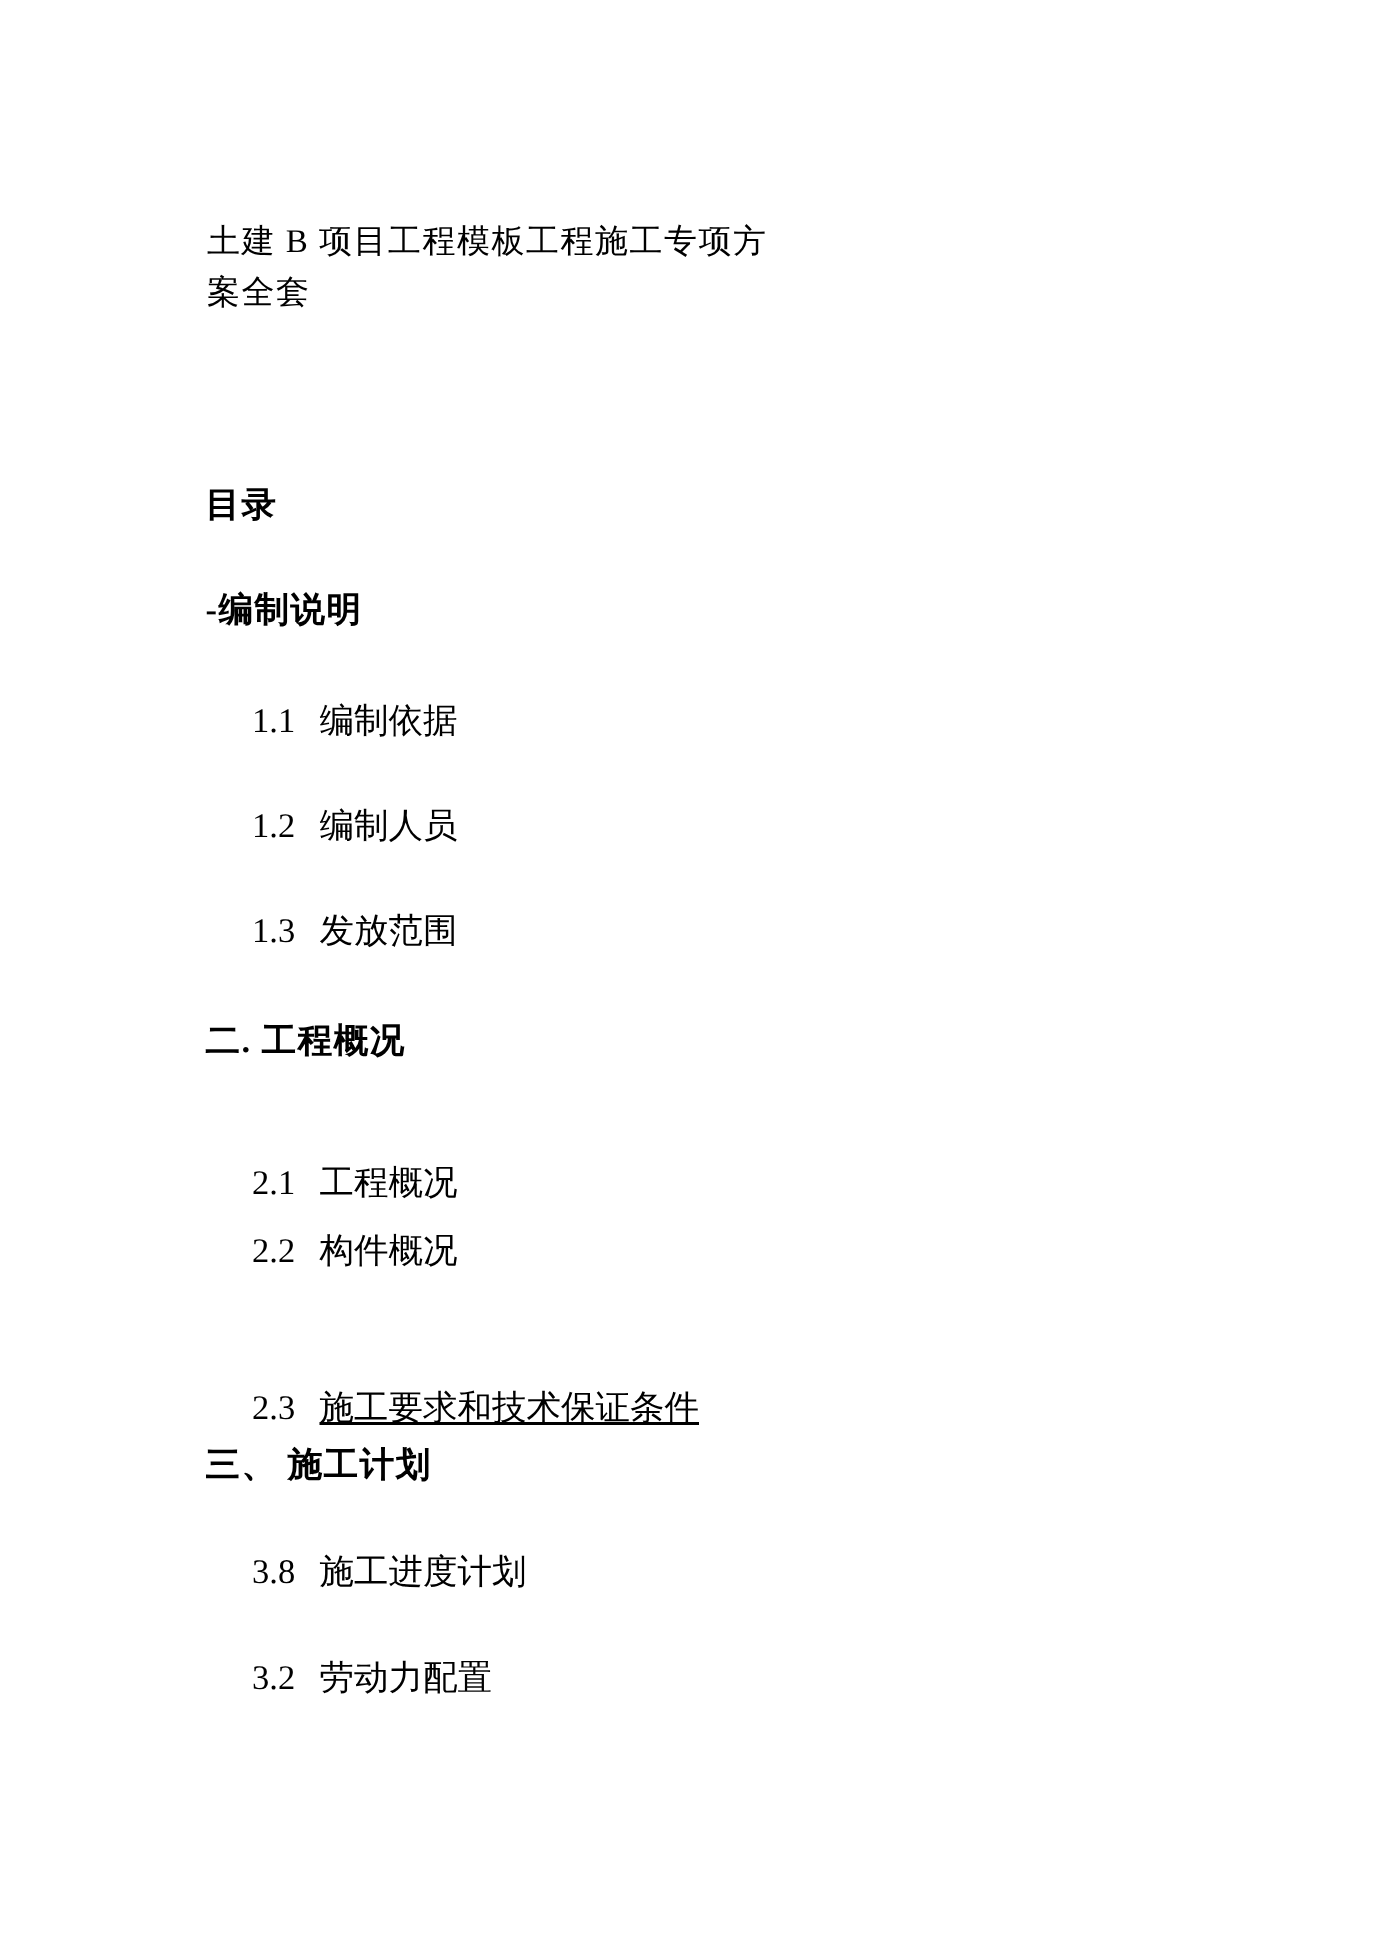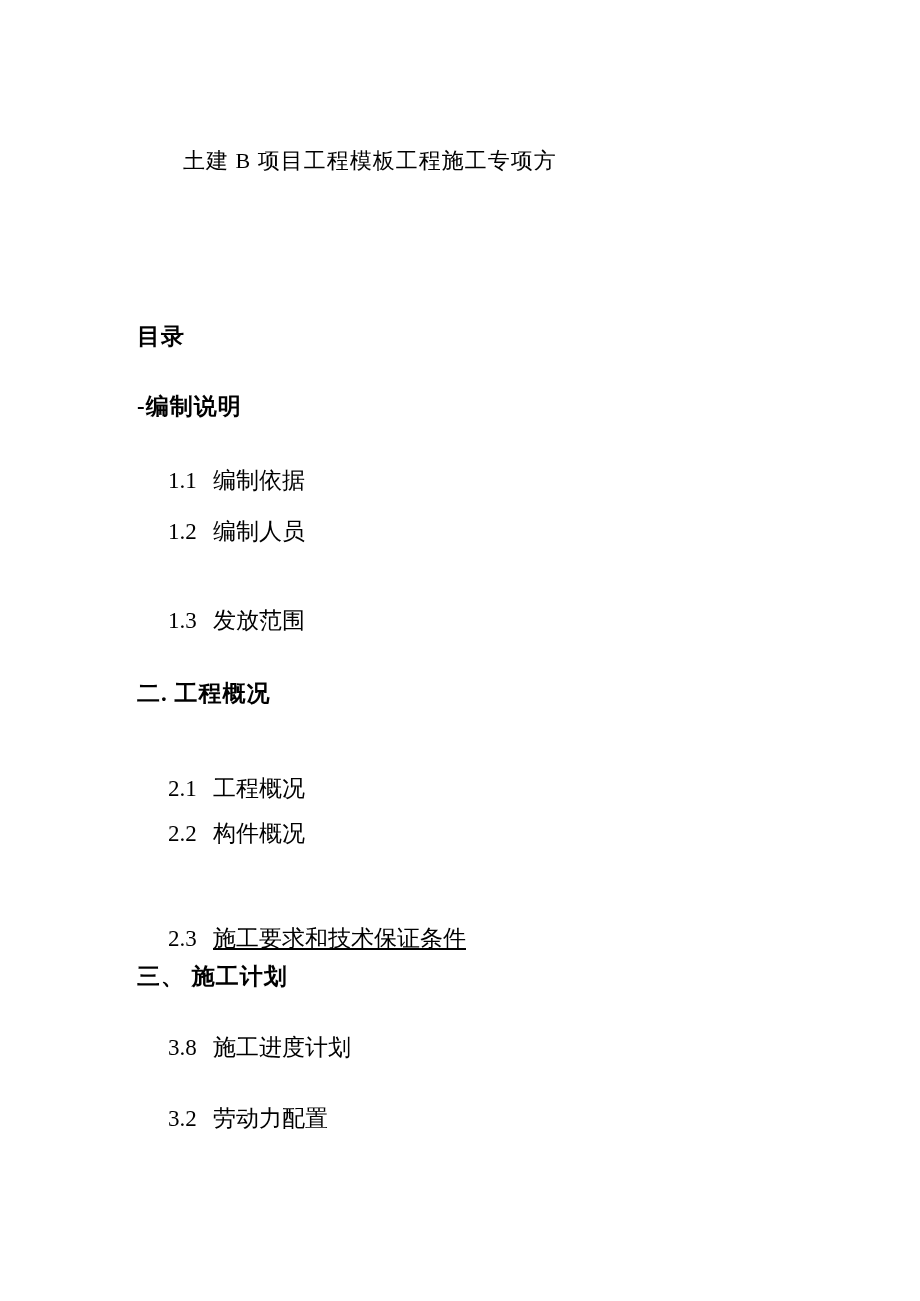--- a/index.html
+++ b/index.html
@@ -18,21 +18,20 @@
   }
   .doc-title {
     position: absolute;
     left: 138px;
     top: 144px;
     width: 420px;
     font-size: 22px;
     line-height: 34px;
     font-weight: 400;
     letter-spacing: 1px;
-    margin-left: 45px;
   }
   .toc-entry {
     position: absolute;
     font-size: 23px;
     line-height: 26px;
     white-space: nowrap;
   }
   .toc-heading {
     left: 137px;
     font-weight: 700;
@@ -44,37 +43,38 @@
   }
   .toc-item .num {
     display: inline-block;
     min-width: 45px;
     font-weight: 400;
   }
   
   .e-dirheading   { top: 324px; }
   .e-sec1heading  { top: 394px; }
   .e-i11          { top: 468px; }
-  .e-i12          { top: 519px; }
+  .e-i12          { top: 538px; }
   .e-i13          { top: 608px; }
   .e-sec2heading  { top: 681px; }
   .e-i21          { top: 776px; }
   .e-i22          { top: 821px; }
   .e-i23          { top: 926px; text-decoration: underline; }
   .e-sec3heading  { top: 964px; }
   .e-i31          { top: 1035px; }
   .e-i32          { top: 1106px; }
 </style>
 </head>
 <body>
 
 <div class="page">
 
   <div class="doc-title">
     <div>土建 B 项目工程模板工程施工专项方</div>
+    <div>案全套</div>
   </div>
 
   <div class="toc-entry toc-heading e-dirheading">目录</div>
 
   <div class="toc-entry toc-heading e-sec1heading">-编制说明</div>
 
   <div class="toc-entry toc-item e-i11">
     <span class="num">1.1</span><span>编制依据</span>
   </div>
 

